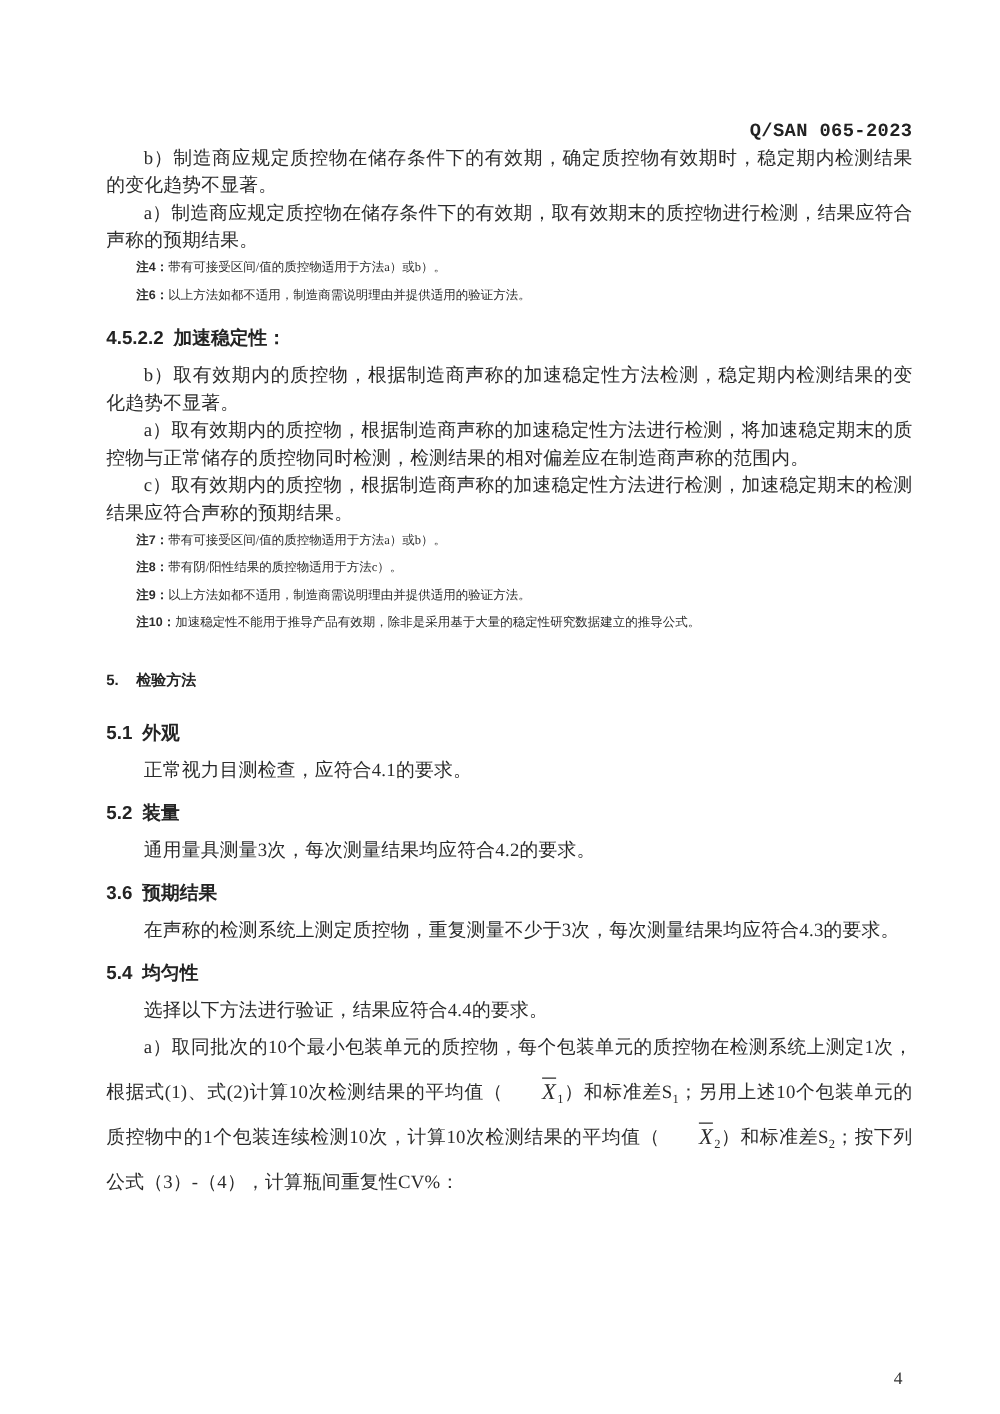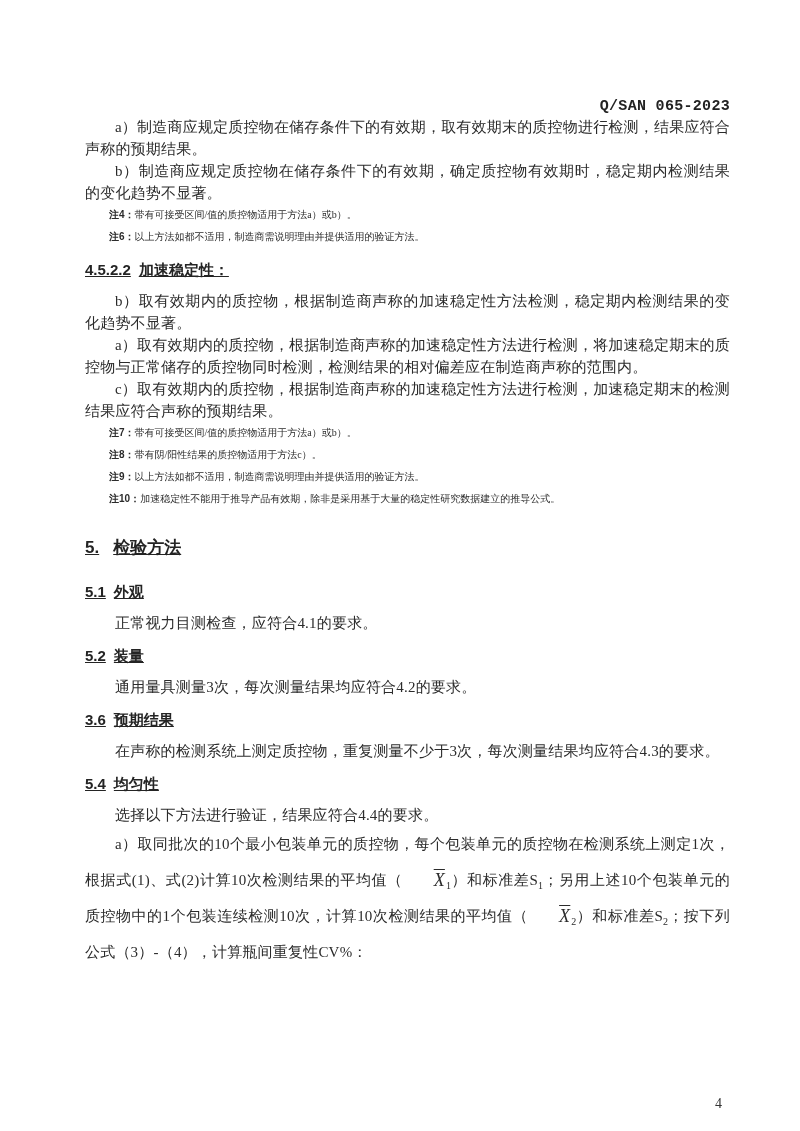--- a/index.html
+++ b/index.html
@@ -48,24 +48,23 @@
     text-align: justify;
   }
   .note-label {
     font-weight: bold;
     font-family: "Liberation Sans", "DejaVu Sans", sans-serif;
   }
   .heading {
     font-family: "Liberation Sans", "DejaVu Sans", sans-serif;
     font-weight: bold;
     color: #242424;
-    text-decoration: underline;
   }
   .h1 {
-    font-size: 17px;
+    font-size: 12px;
     margin: 26px 0 24px 0;
   }
   .h1 .num { margin-right: 14px; }
   .h2 {
     font-size: 15px;
     margin: 13px 0 10px 0;
   }
   .h2 .num { margin-right: 8px; }
   .formula-para { line-height: 36px; }
   .xbar-wrap { white-space: nowrap; }
@@ -93,22 +92,22 @@
 </style>
 </head>
 <body>
 
 <div class="page">
   <div class="page-header">
     <span class="standard-code">Q/SAN 065-2023</span>
   </div>
 
   <div class="document-body">
+      <p class="para">b）制造商应规定质控物在储存条件下的有效期，确定质控物有效期时，稳定期内检测结果的变化趋势不显著。</p>
       <p class="para">a）制造商应规定质控物在储存条件下的有效期，取有效期末的质控物进行检测，结果应符合声称的预期结果。</p>
-      <p class="para">b）制造商应规定质控物在储存条件下的有效期，确定质控物有效期时，稳定期内检测结果的变化趋势不显著。</p>
       <p class="note"><span class="note-label">注4：</span><span class="note-text">带有可接受区间/值的质控物适用于方法a）或b）。</span></p>
       <p class="note"><span class="note-label">注6：</span><span class="note-text">以上方法如都不适用，制造商需说明理由并提供适用的验证方法。</span></p>
       <div class="heading h2"><span class="num">4.5.2.2</span><span class="title">加速稳定性：</span></div>
       <p class="para">b）取有效期内的质控物，根据制造商声称的加速稳定性方法检测，稳定期内检测结果的变化趋势不显著。</p>
       <p class="para">a）取有效期内的质控物，根据制造商声称的加速稳定性方法进行检测，将加速稳定期末的质控物与正常储存的质控物同时检测，检测结果的相对偏差应在制造商声称的范围内。</p>
       <p class="para">c）取有效期内的质控物，根据制造商声称的加速稳定性方法进行检测，加速稳定期末的检测结果应符合声称的预期结果。</p>
       <p class="note"><span class="note-label">注7：</span><span class="note-text">带有可接受区间/值的质控物适用于方法a）或b）。</span></p>
       <p class="note"><span class="note-label">注8：</span><span class="note-text">带有阴/阳性结果的质控物适用于方法c）。</span></p>
       <p class="note"><span class="note-label">注9：</span><span class="note-text">以上方法如都不适用，制造商需说明理由并提供适用的验证方法。</span></p>
       <p class="note"><span class="note-label">注10：</span><span class="note-text">加速稳定性不能用于推导产品有效期，除非是采用基于大量的稳定性研究数据建立的推导公式。</span></p>

